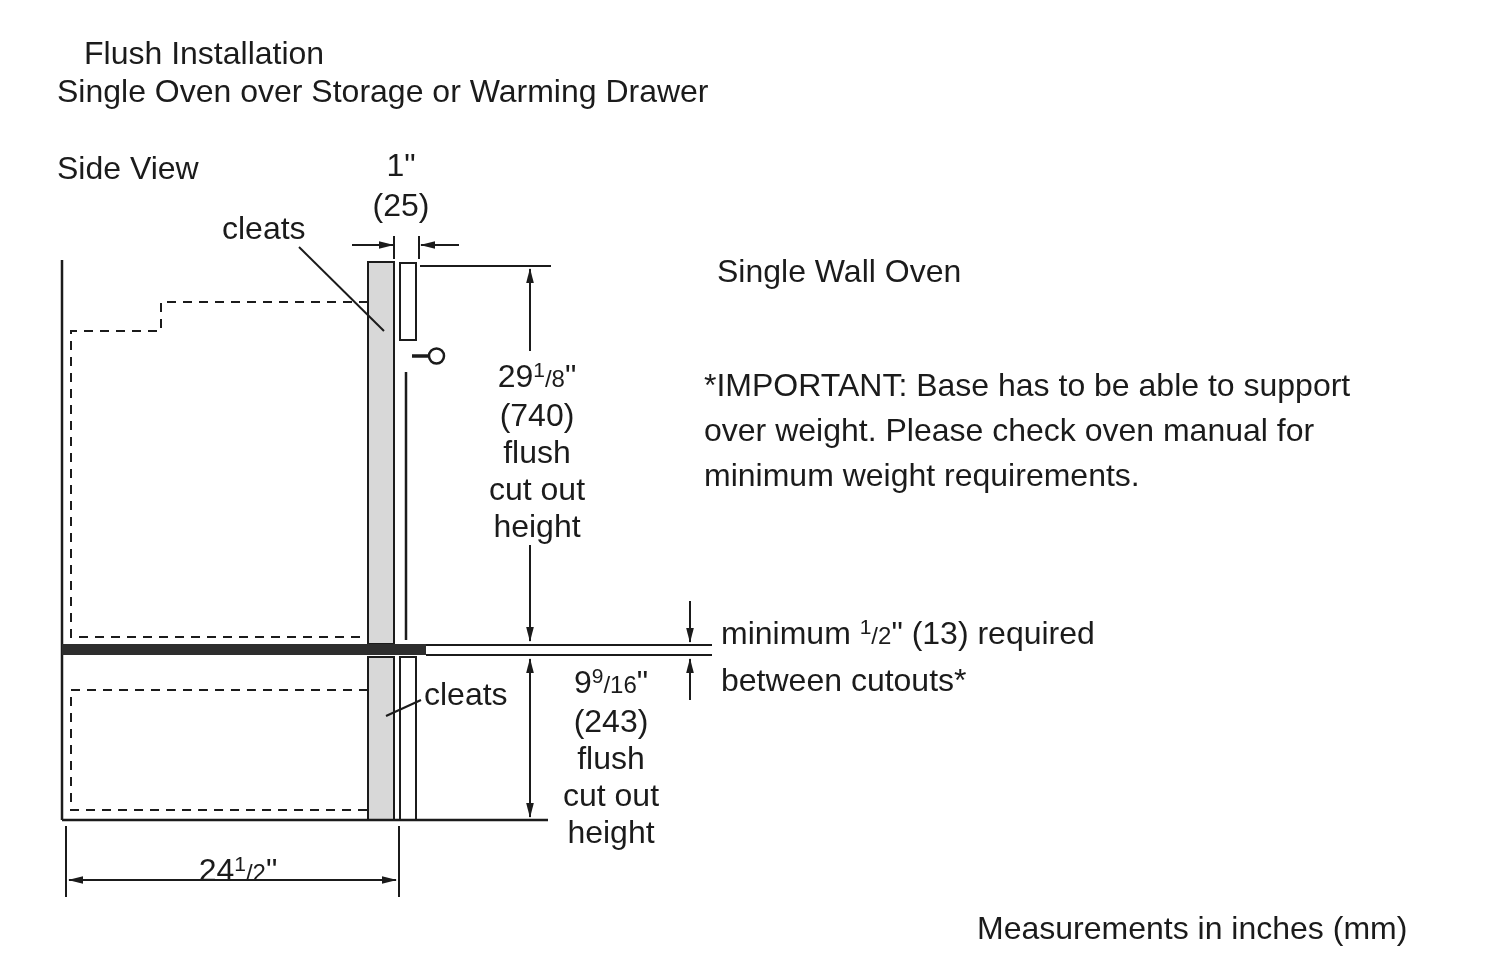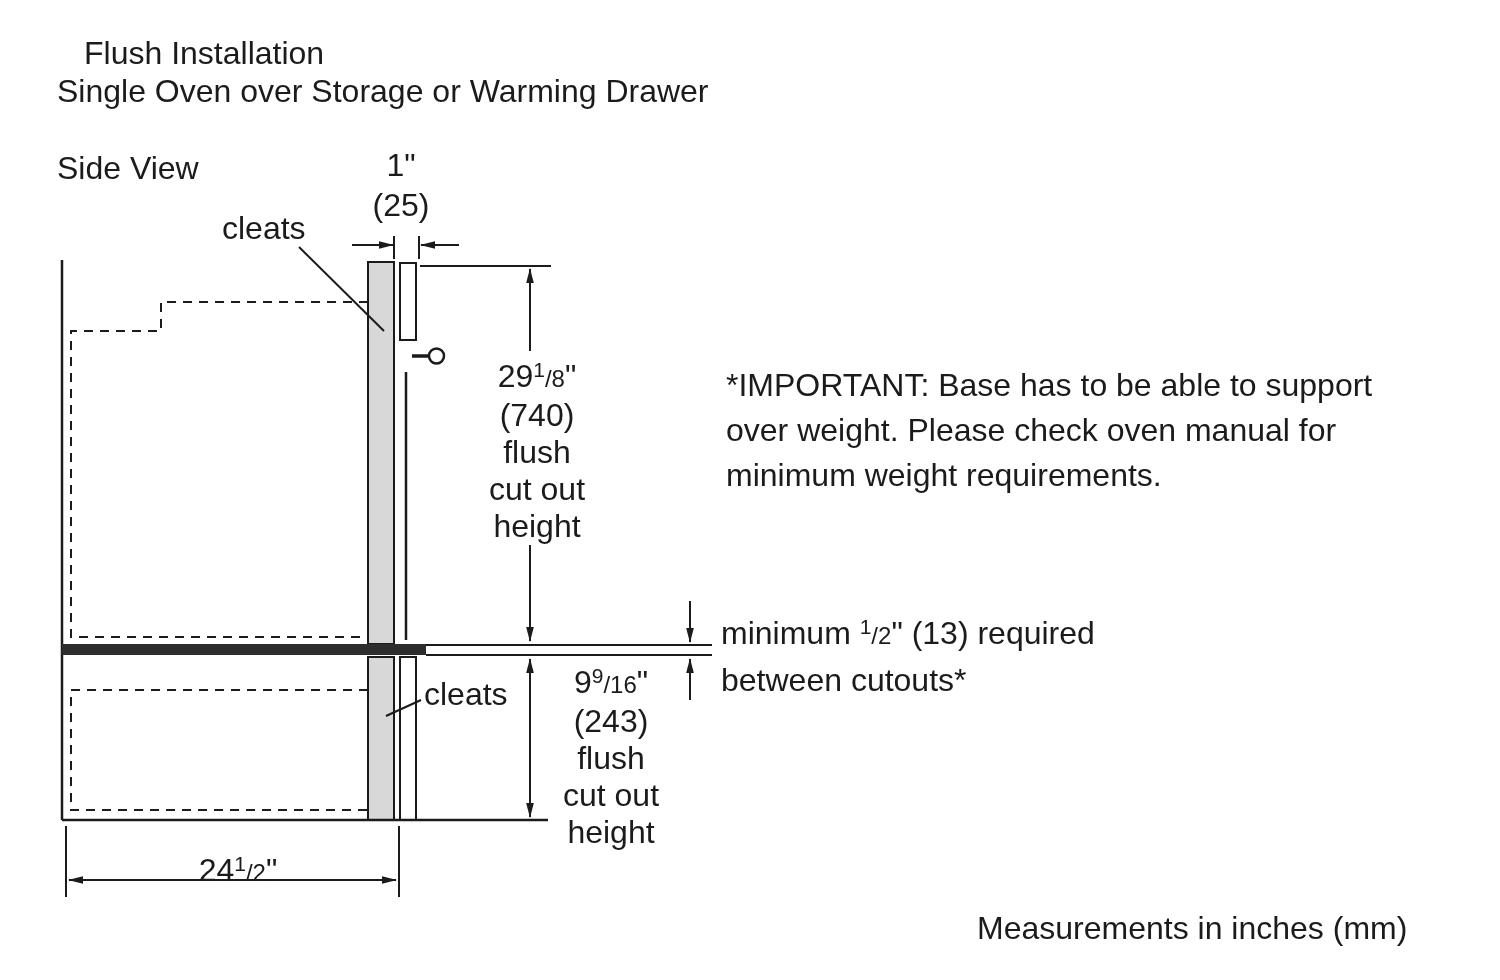--- a/index.html
+++ b/index.html
@@ -12,21 +12,21 @@
     overflow:hidden;
   }
   .stage svg{position:absolute;left:0;top:0;}
   .t{position:absolute;font-size:32px;line-height:38px;white-space:nowrap;}
   .center{text-align:center;}
   .dim-block{line-height:37px;}
   .dim-block .line{display:block;}
   .whitebg{background:#ffffff;}
   .fr-sup{font-size:21px;vertical-align:10px;}
   .fr-den{font-size:24px;}
-  .para .pline{display:block;line-height:45px;margin-left:22px;}
+  .para .pline{display:block;line-height:45px;}
   .gap-note .gline{display:block;line-height:44px;}
 </style>
 </head>
 <body>
 
 <div class="stage">
 
   <svg width="1500" height="980" viewBox="0 0 1500 980">
     <defs>
       <marker id="ah" viewBox="0 0 16 10" refX="15" refY="5" markerWidth="16" markerHeight="10" markerUnits="userSpaceOnUse" orient="auto-start-reverse">
@@ -113,20 +113,21 @@
   <div class="t center dim-block" style="left:533px;top:657px;width:156px;">
     <span class="line">
       <span>9</span><span class="fr-sup">9</span><span class="fr-den">/16</span><span>"</span>
     </span>
     <span class="line">(243)</span>
     <span class="line">flush</span>
     <span class="line">cut out</span>
     <span class="line">height</span>
   </div>
 
+  <div class="t" style="left:717px;top:252px;">Single Wall Oven</div>
 
   <div class="t para" style="left:704px;top:363px;">
     <span class="pline">*IMPORTANT: Base has to be able to support</span>
     <span class="pline">over weight. Please check oven manual for</span>
     <span class="pline">minimum weight requirements.</span>
   </div>
 
   <div class="t gap-note" style="left:721px;top:605px;">
     <span class="gline">
       <span>minimum </span><span class="fr-sup">1</span><span class="fr-den">/2</span><span>" (13) required</span>

